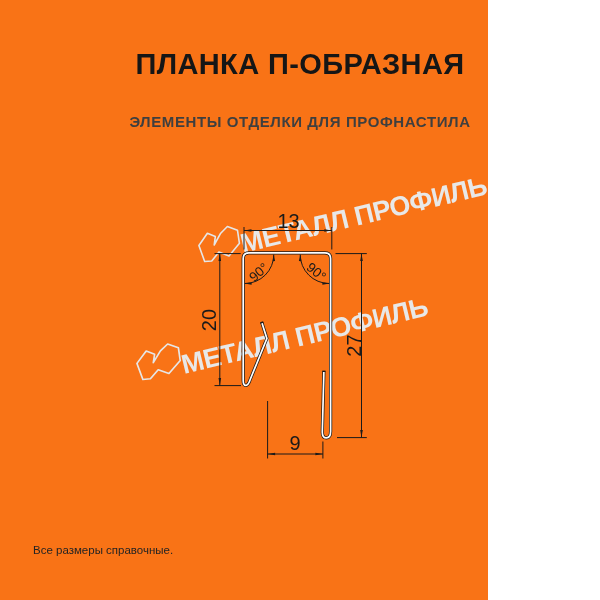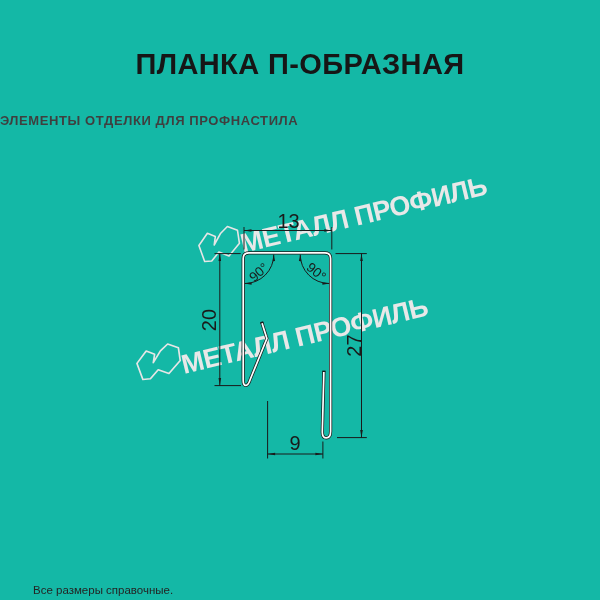--- a/index.html
+++ b/index.html
@@ -1,30 +1,30 @@
 <!DOCTYPE html>
 <html><head>
 <meta charset="utf-8">
 <style>
   html,body{margin:0;padding:0;background:#fff;}
-  #page{position:relative;width:600px;height:600px;background:#14b8a6;overflow:hidden;
+  #page{position:relative;width:488px;height:600px;background:#f97316;overflow:hidden;
         font-family:"Liberation Sans",sans-serif;}
   .title-line{position:absolute;left:0;width:600px;text-align:center;
         font-weight:bold;font-size:29px;line-height:30px;letter-spacing:.4px;color:#161616;}
   #title1{top:49px;}
   #title2{top:79px;}
-  #subtitle{position:absolute;left:0;top:113px;width:600px;text-align:left;
-        font-weight:bold;font-size:13px;letter-spacing:.6px;color:#3f3f3f;}
+  #subtitle{position:absolute;left:0;top:113px;width:600px;text-align:center;
+        font-weight:bold;font-size:15px;letter-spacing:.6px;color:#3f3f3f;}
   #drawing{position:absolute;left:0;top:0;width:600px;height:600px;}
   svg text{font-family:"Liberation Sans",sans-serif;fill:#1a1a1a;}
   text.dim{font-size:20px;font-weight:normal;}
   text.ang{font-size:13.5px;}
   text.wm{font-size:27px;font-weight:bold;letter-spacing:-0.5px;fill:#e8e8e8;}
   .footer-line{position:absolute;left:33px;font-size:11.5px;color:#242424;line-height:14px;}
-  #footer1{top:543px;margin-top:40px;}
+  #footer1{top:543px;}
   #footer2{top:558px;}
 </style>
 </head>
 <body>
 
 <div id="page">
 
   <div id="title1" class="title-line">ПЛАНКА П-ОБРАЗНАЯ</div>
   <div id="subtitle">ЭЛЕМЕНТЫ ОТДЕЛКИ ДЛЯ ПРОФНАСТИЛА</div>
 

